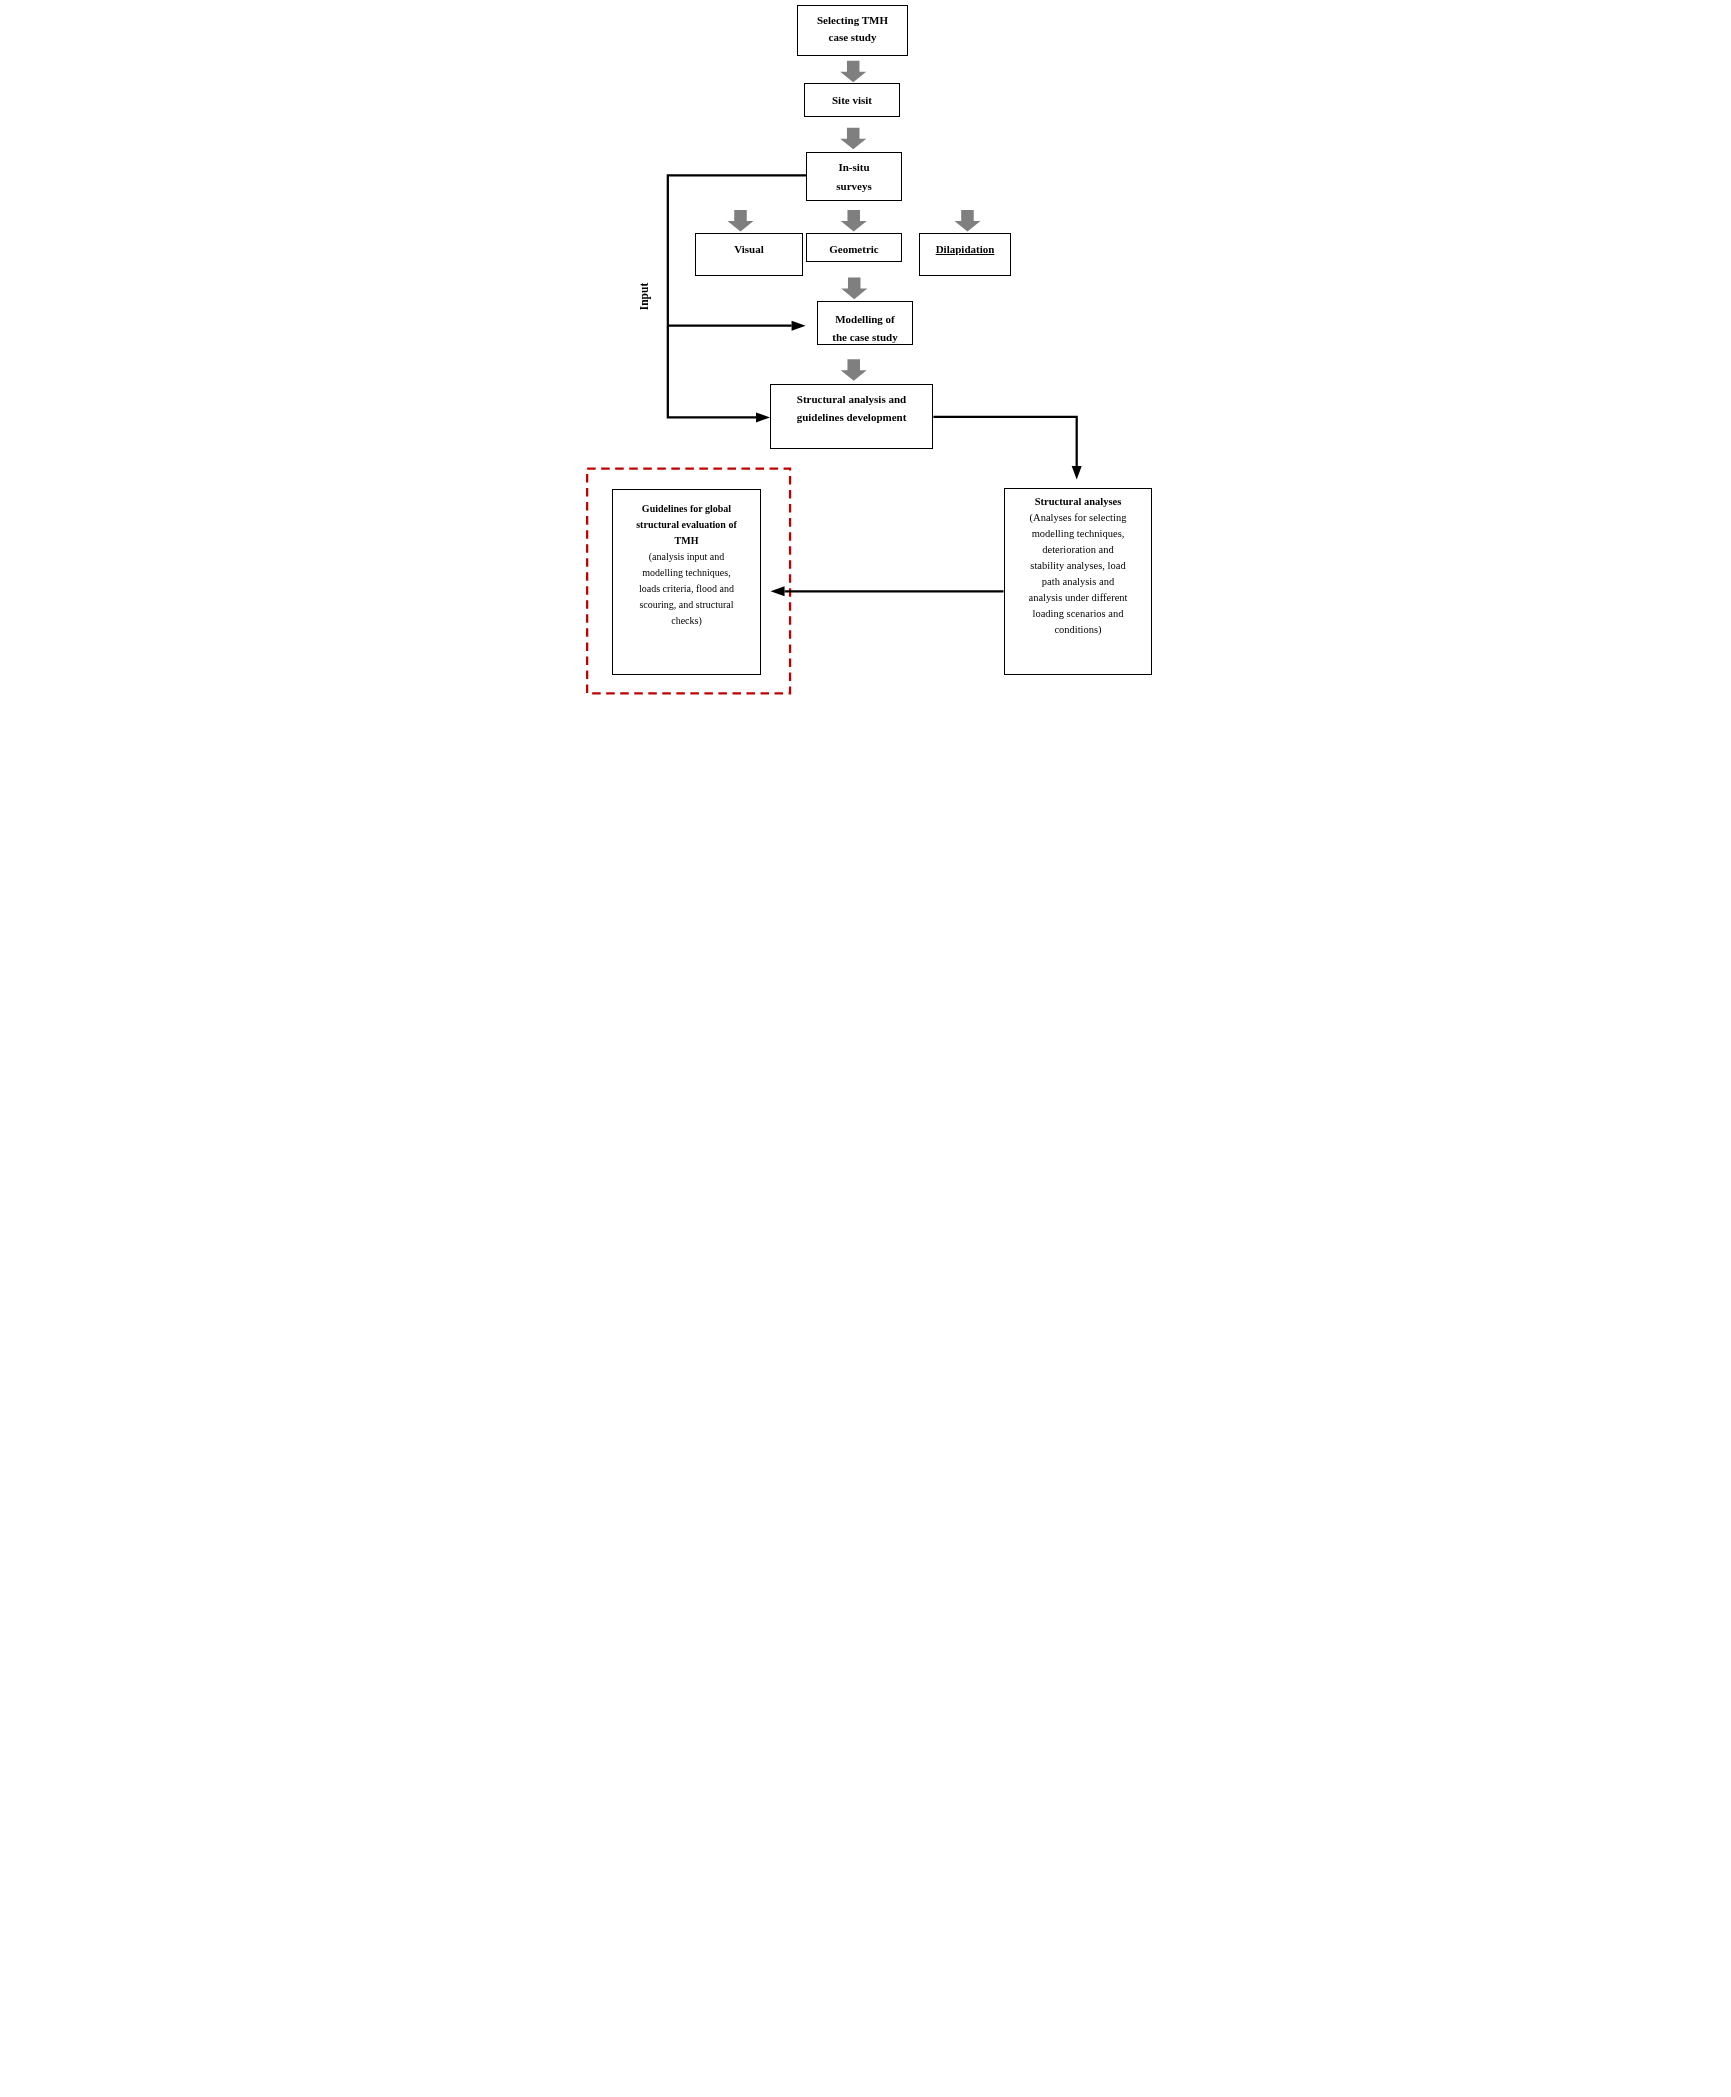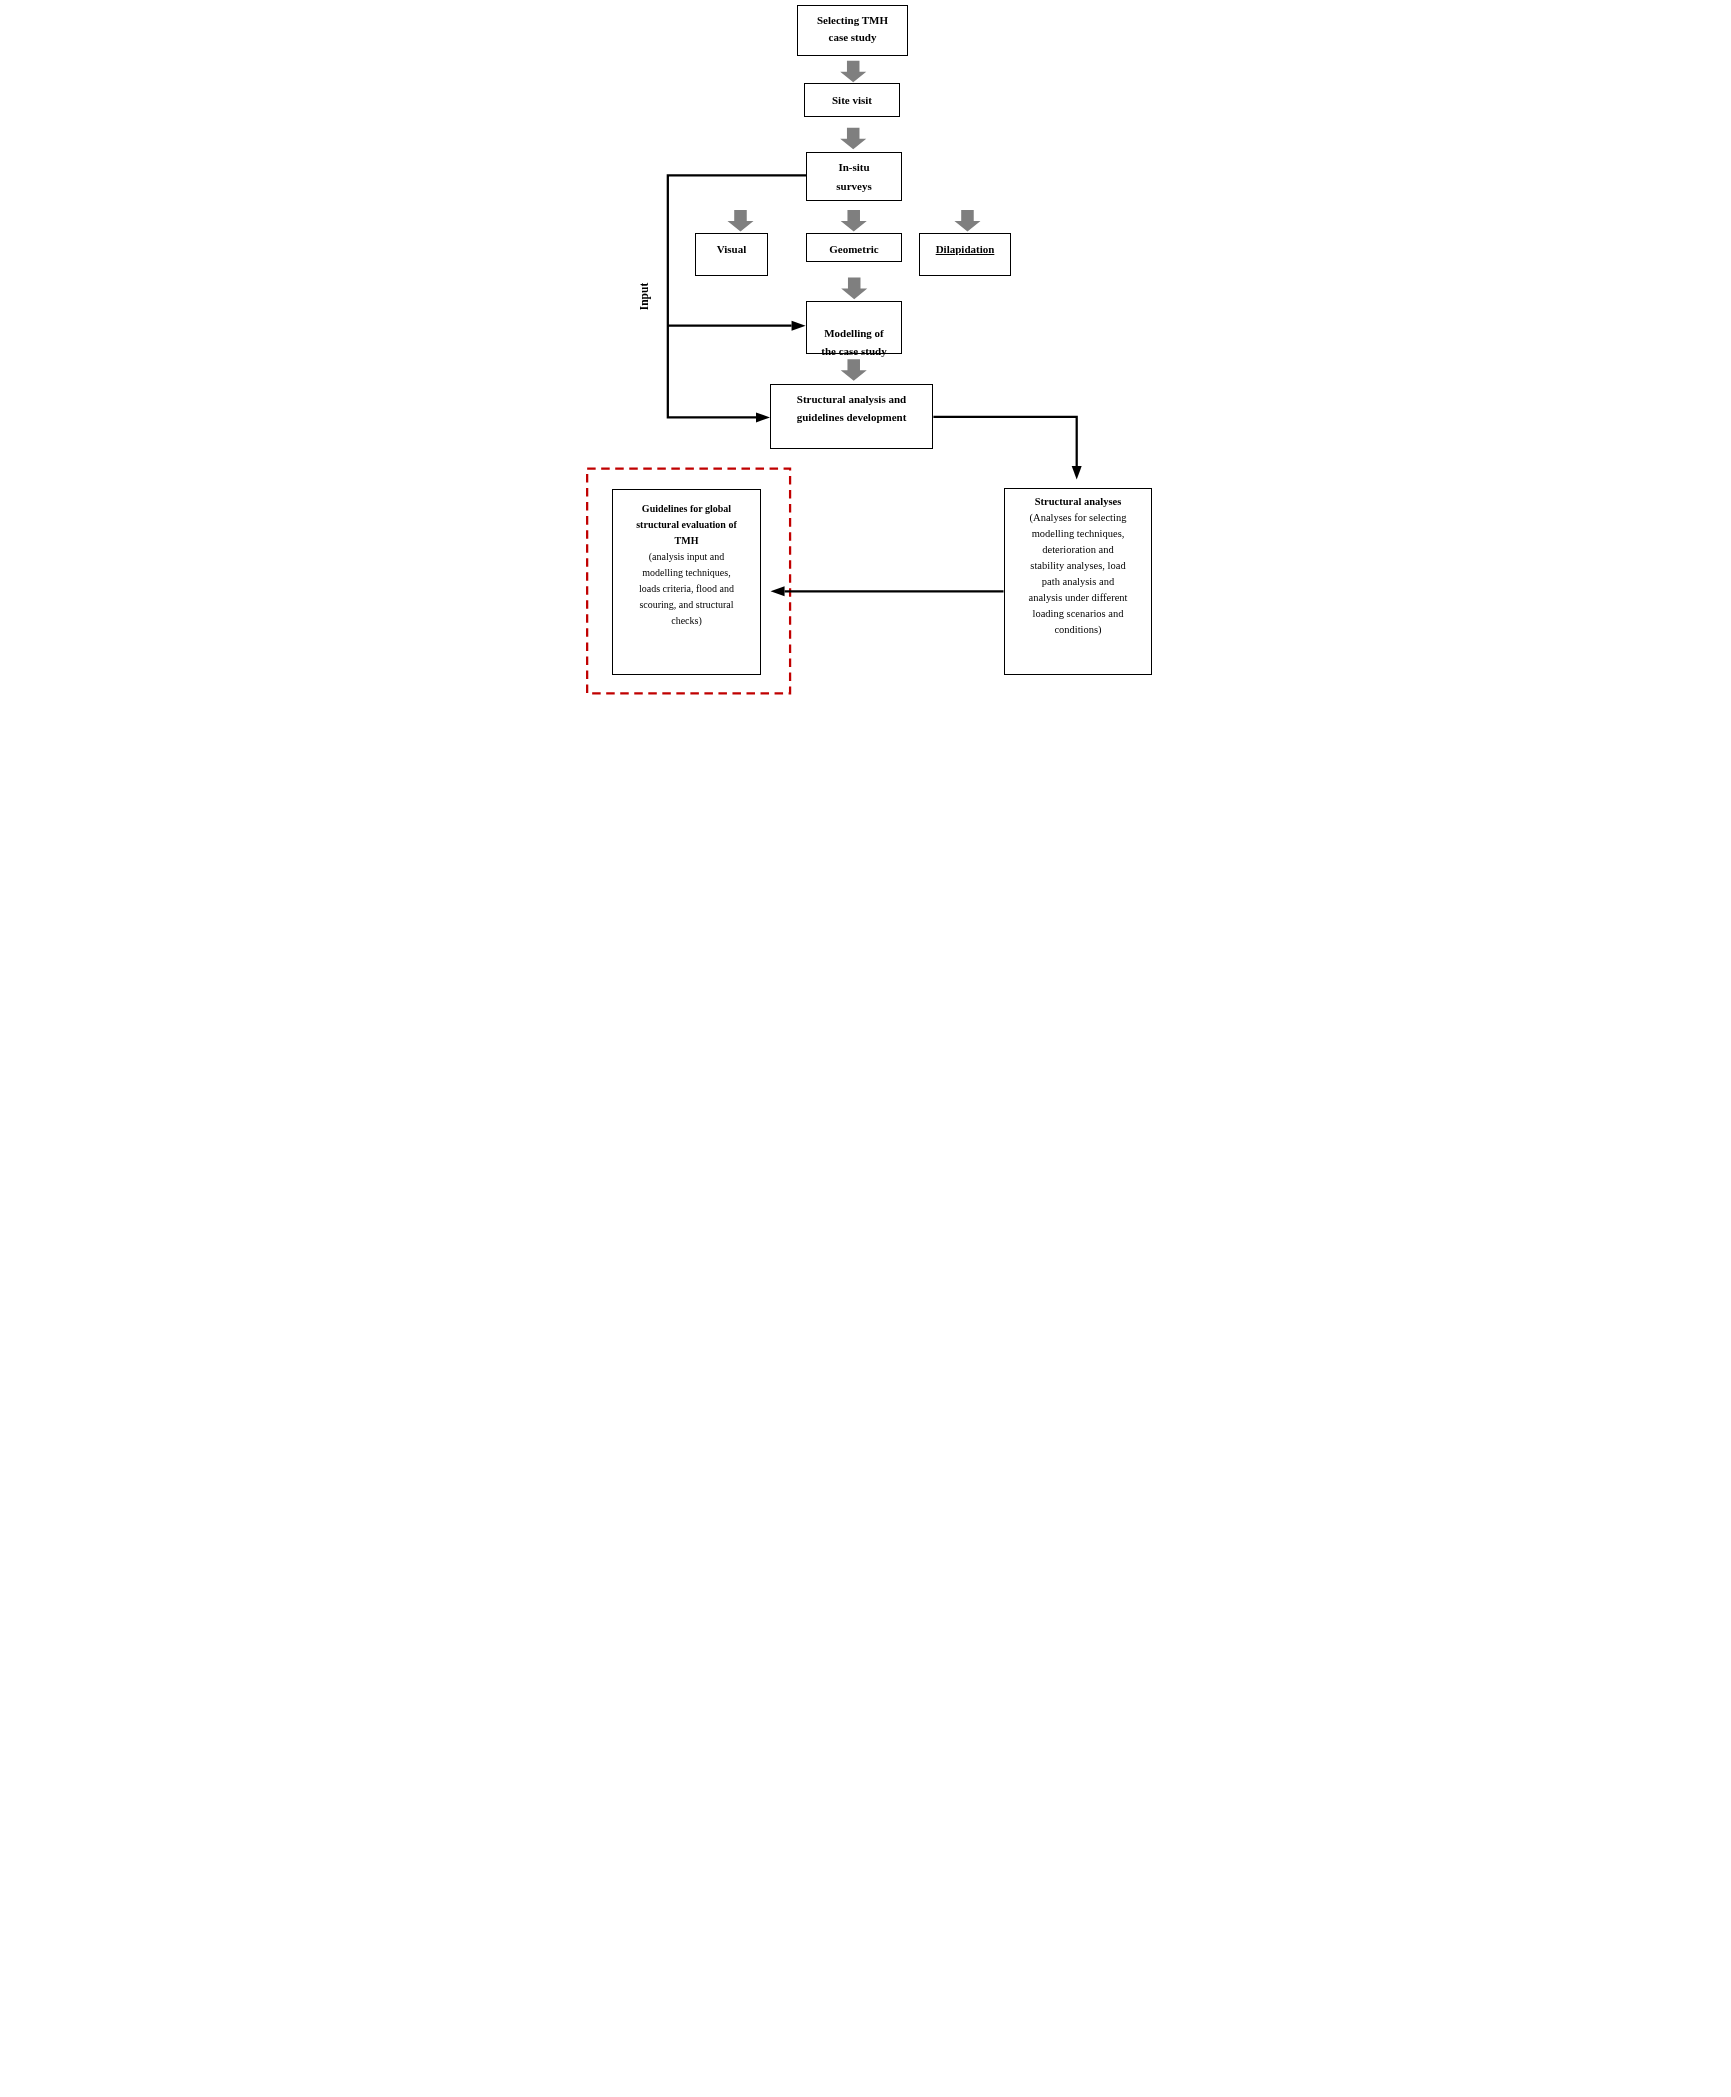--- a/index.html
+++ b/index.html
@@ -25,24 +25,24 @@
     text-align:center;
     font-weight:bold;
     font-size:11px;
     line-height:17.5px;
     padding-top:5px;
   }
   .pre{white-space:pre-line;}
   .n-select{left:220px;top:4.5px;width:111px;height:51px;padding-top:6px;}
   .n-site{left:227px;top:83px;width:96px;height:34px;padding-top:7.5px;}
   .n-insitu{left:229px;top:152px;width:96px;height:49px;padding-top:5px;line-height:18.5px;}
-  .n-visual{left:118px;top:233px;width:73px;height:43px;padding-top:7px;}
+  .n-visual{left:118px;top:233px;width:108px;height:43px;padding-top:7px;}
   .n-geometric{left:229px;top:233px;width:96px;height:29px;padding-top:7px;}
   .n-dilap{left:342px;top:233px;width:92px;height:43px;padding-top:7px;text-decoration:underline;}
-  .n-modelling{left:229px;top:301px;width:96px;height:53px;padding-top:23px;}
+  .n-modelling{left:240px;top:301px;width:96px;height:44px;padding-top:9px;}
   .n-structanalysis{left:193px;top:384px;width:163px;height:65px;padding-top:5px;line-height:18px;}
   .n-structanalyses{
     left:427px;top:488px;width:148px;height:187px;
     font-size:10.5px;line-height:16px;font-weight:normal;
   }
   .n-guidelines{
     left:35px;top:489px;width:149px;height:186px;
     font-size:10px;line-height:16px;font-weight:normal;padding-top:11px;
   }
   .box-title{font-weight:bold;}

